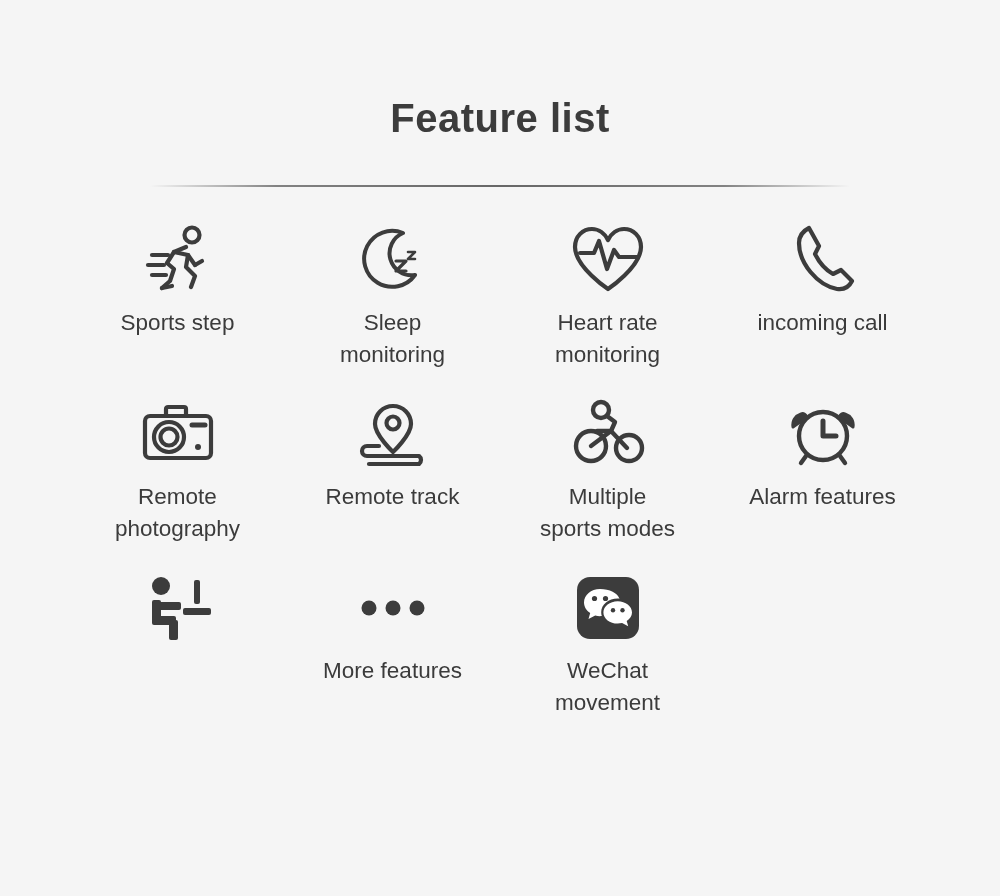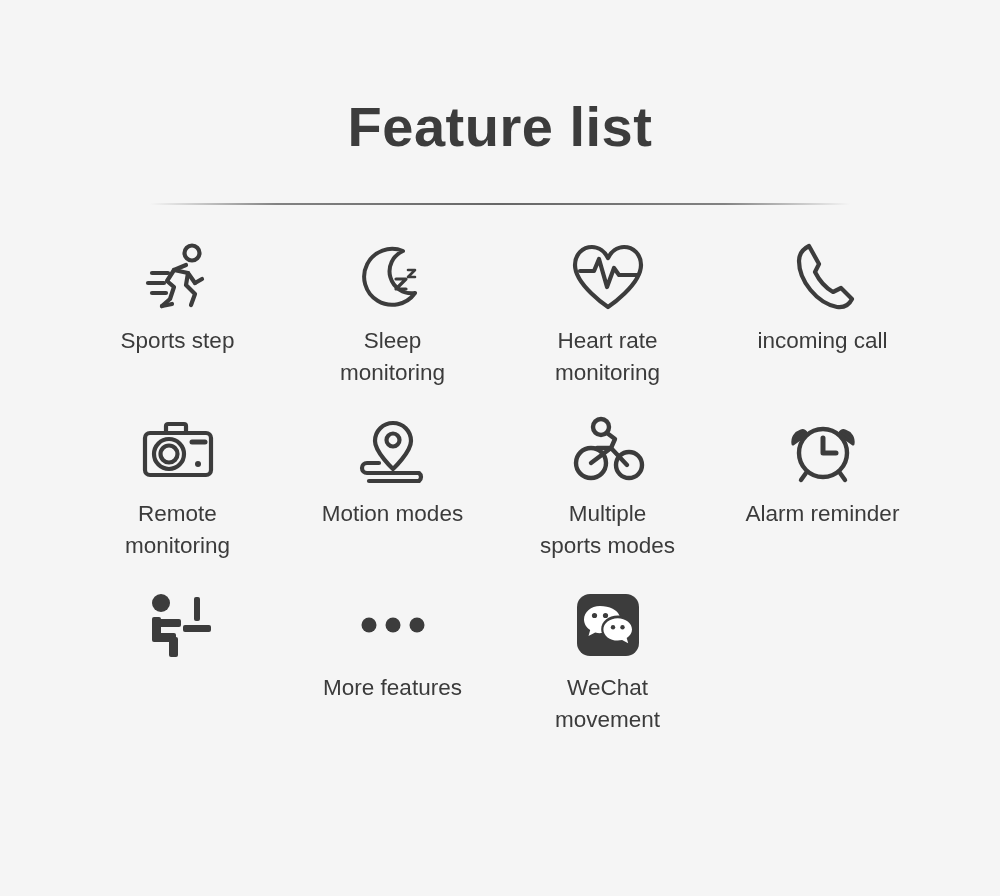--- a/index.html
+++ b/index.html
@@ -20,21 +20,21 @@
   }
 
   
   .title-wrap {
     width: 100%;
     text-align: center;
     padding-top: 96px;
   }
 
   .page-title {
-    font-size: 56px;
+    font-size: 40px;
     font-weight: bold;
     color: #3c3c3c;
     letter-spacing: 0.5px;
     line-height: 1.1;
   }
 
   
   .divider {
     width: 700px;
     height: 2px;
@@ -157,32 +157,32 @@
         <svg width="82" height="70" viewBox="0 0 82 70" fill="none" stroke="#3c3c3c" stroke-width="4.2" stroke-linecap="round" stroke-linejoin="round">
           <rect x="8" y="17" width="66" height="42" rx="5"></rect>
           <path d="M29 17 L29 10 A2 2 0 0 1 31 8 L47 8 A2 2 0 0 1 49 10 L49 17"></path>
           <circle cx="32" cy="38" r="15"></circle>
           <circle cx="32" cy="38" r="8.5"></circle>
           <path d="M55 26 H68" stroke-width="5"></path>
           <circle cx="61" cy="48" r="3" fill="#3c3c3c" stroke="none"></circle>
         </svg>
       </div>
       <div class="feature-label">Remote
-monitoring</div>
+photography</div>
     </div>
 
     <div class="feature row-2">
       <div class="icon-box">
         <svg width="80" height="72" viewBox="0 0 80 72" fill="none" stroke="#3c3c3c" stroke-width="4.2" stroke-linecap="round" stroke-linejoin="round">
           <path d="M40 8 C30 8 22 16 22 26 C22 37 40 54 40 54 C40 54 58 37 58 26 C58 16 50 8 40 8 Z"></path>
           <circle cx="40" cy="25" r="6.5"></circle>
           <path d="M26 48 H14 A5 5 0 0 0 14 58 H66 A5 5 0 0 1 66 66 H16"></path>
         </svg>
       </div>
-      <div class="feature-label">Motion modes</div>
+      <div class="feature-label">Remote track</div>
     </div>
 
     <div class="feature row-2">
       <div class="icon-box">
         <svg width="82" height="72" viewBox="0 0 82 72" fill="none" stroke="#3c3c3c" stroke-width="4.4" stroke-linecap="round" stroke-linejoin="round">
           <circle cx="24" cy="48" r="15"></circle>
           <circle cx="62" cy="50" r="13"></circle>
           <circle cx="34" cy="12" r="8"></circle>
           <path d="M40 18 L48 24 L44 33 L30 33"></path>
           <path d="M24 48 L44 33 L60 50"></path>
@@ -196,21 +196,21 @@
       <div class="icon-box">
         <svg width="78" height="72" viewBox="0 0 78 72" fill="none" stroke="#3c3c3c" stroke-width="4.4" stroke-linecap="round" stroke-linejoin="round">
           <circle cx="39" cy="38" r="24"></circle>
           <path d="M39 23 V38 H52" stroke-width="5"></path>
           <path d="M17 16 C11 18 8 23 9 29 L23 19 C21 16 19 15 17 16 Z" fill="#3c3c3c" stroke-width="3"></path>
           <path d="M61 16 C67 18 70 23 69 29 L55 19 C57 16 59 15 61 16 Z" fill="#3c3c3c" stroke-width="3"></path>
           <path d="M22 58 L17 65"></path>
           <path d="M56 58 L61 65"></path>
         </svg>
       </div>
-      <div class="feature-label">Alarm reminder</div>
+      <div class="feature-label">Alarm features</div>
     </div>
 
     <div class="feature row-3">
       <div class="icon-box">
         <svg width="78" height="72" viewBox="0 0 78 72" fill="none">
           <circle cx="22" cy="14" r="9" fill="#3c3c3c"></circle>
           <rect x="13" y="28" width="9" height="22" rx="2" fill="#3c3c3c"></rect>
           <rect x="13" y="44" width="24" height="9" rx="2" fill="#3c3c3c"></rect>
           <rect x="30" y="48" width="9" height="20" rx="2" fill="#3c3c3c"></rect>
           <rect x="20" y="30" width="22" height="8" rx="2" fill="#3c3c3c"></rect>

